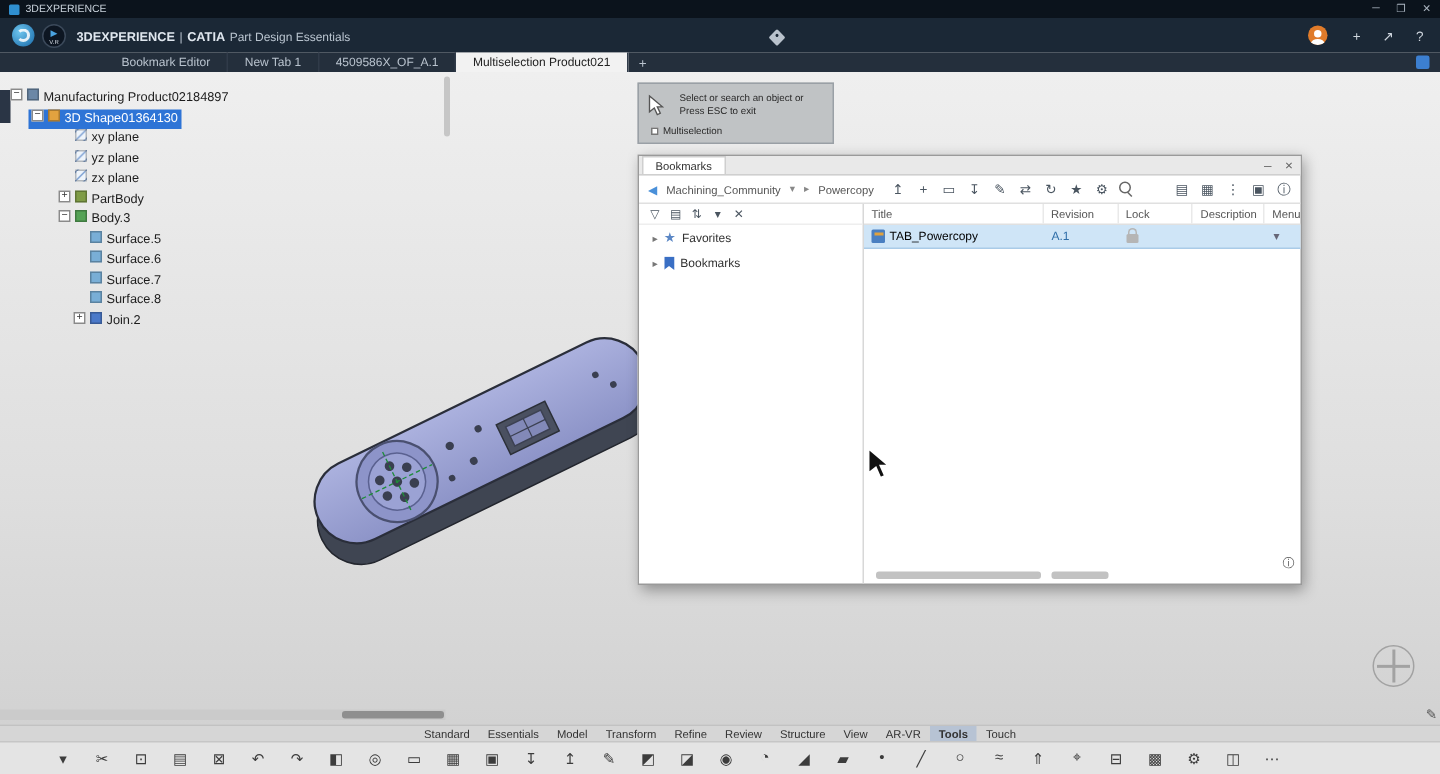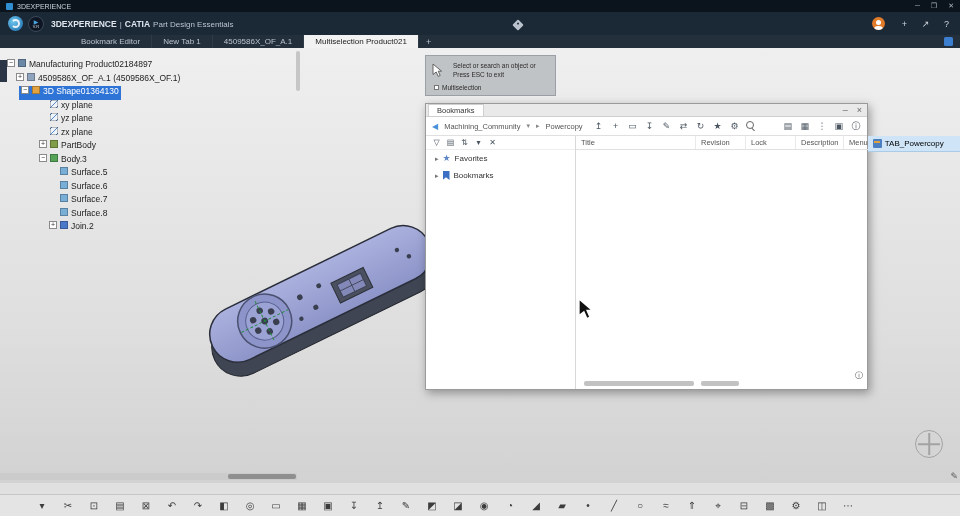--- a/index.html
+++ b/index.html
@@ -94,21 +94,21 @@
 .pt-icons{display:flex;gap:7px;font-size:9px;color:#4a5560;margin-left:5px;align-items:center}
 .pt-ic{width:10px;text-align:center}
 .panel-body{flex:1;display:flex;position:relative;min-height:0}
 .pane-left{width:150px;border-right:1px solid #d8d8d8;flex:0 0 auto}
 .pl-toolbar{height:14px;display:flex;align-items:center;gap:5px;padding:0 6px;font-size:8px;color:#4a5560;border-bottom:1px solid #eee}
 .pl-ic{width:9px;text-align:center}
 .pl-row{display:flex;align-items:center;height:17px;padding-left:9px;gap:4px;font-size:8px;color:#333}
 .pl-exp{color:#777;font-size:7px}
 .nav-star{color:#5b87c5;font-size:9px;line-height:9px}
 .nav-bookmark{width:7px;height:9px;background:#3a6fc4;clip-path:polygon(0 0,100% 0,100% 100%,50% 70%,0 100%)}
-.pane-right{flex:1;display:flex;flex-direction:row;min-width:0}
+.pane-right{flex:1;display:flex;flex-direction:column;min-width:0}
 .col-headers{height:14px;display:flex;border-bottom:1px solid #e0e0e0;font-size:7.5px;color:#555;align-items:stretch;flex:0 0 auto}
 .col{padding-left:5px;border-right:1px solid #e9e9e9;display:flex;align-items:center}
 .col-title{width:120px}.col-rev{width:50px}.col-lock{width:50px}.col-desc{width:48px}.col-menu{flex:1;border-right:none}
 .brow{height:16px;display:flex;align-items:stretch;font-size:8px;background:#cfe5f7;border-bottom:1px solid #aacbe8;flex:0 0 auto}
 .cell{padding-left:5px;display:flex;align-items:center;gap:3px}
 .item-ico{width:9px;height:9px;background:#4a7fc1;border-radius:1px;position:relative;flex:0 0 auto}
 .item-ico::after{content:"";position:absolute;left:1.5px;top:1.5px;width:6px;height:2.5px;background:#e0a23f}
 .rev{color:#2e6da8}
 .lock{position:relative;width:8px;height:6px;background:#b5b5b5;border-radius:1px;display:inline-block;margin-top:3px}
 .lock::before{content:"";position:absolute;width:4px;height:4px;border:1.2px solid #b5b5b5;border-bottom:none;border-radius:3px 3px 0 0;left:1px;top:-4px}
@@ -235,25 +235,20 @@
     <span class="vp-vscroll"></span>
 
     <div class="tree">
 
         <div class="t-item lvl0">
           <span class="t-exp box">−</span>
           <span class="t-ic ic-root"></span>
           <span class="t-lbl">Manufacturing Product02184897</span>
         </div>
 
-        <div class="t-item lvl1">
-          <span class="t-exp box">+</span>
-          <span class="t-ic ic-product"></span>
-          <span class="t-lbl">4509586X_OF_A.1 (4509586X_OF.1)</span>
-        </div>
 
 
         <div class="t-item lvl2 selected">
           <span class="t-exp box">−</span>
           <span class="t-ic ic-shape"></span>
           <span class="t-lbl">3D Shape01364130</span>
         </div>
 
         <div class="t-item lvl3">
           <span class="t-exp hid"></span>
@@ -420,20 +415,44 @@
       <polygon points="1,1 1,17.5 5.9,13.7 8.9,20.6 12,19.2 9,12.4 14.4,12.4" fill="#111" stroke="#fff" stroke-width="1.3"></polygon>
     </svg>
 
     <span class="compass"></span>
     <div class="vp-hscroll">
         <span class="th"></span>
       </div>
     <span class="pencil">✎</span>
   </div>
 
+  <div class="ribbon">
+
+      <span class="rib-tab">Standard</span>
+
+      <span class="rib-tab">Essentials</span>
+
+      <span class="rib-tab">Model</span>
+
+      <span class="rib-tab">Transform</span>
+
+      <span class="rib-tab">Refine</span>
+
+      <span class="rib-tab">Review</span>
+
+      <span class="rib-tab">Structure</span>
+
+      <span class="rib-tab">View</span>
+
+      <span class="rib-tab">AR-VR</span>
+
+      <span class="rib-tab active">Tools</span>
+
+      <span class="rib-tab">Touch</span>
+    </div>
 
   <div class="btoolbar">
 
       <span class="bt-ic">▾</span>
 
       <span class="bt-ic">✂</span>
 
       <span class="bt-ic">⊡</span>
 
       <span class="bt-ic">▤</span>

